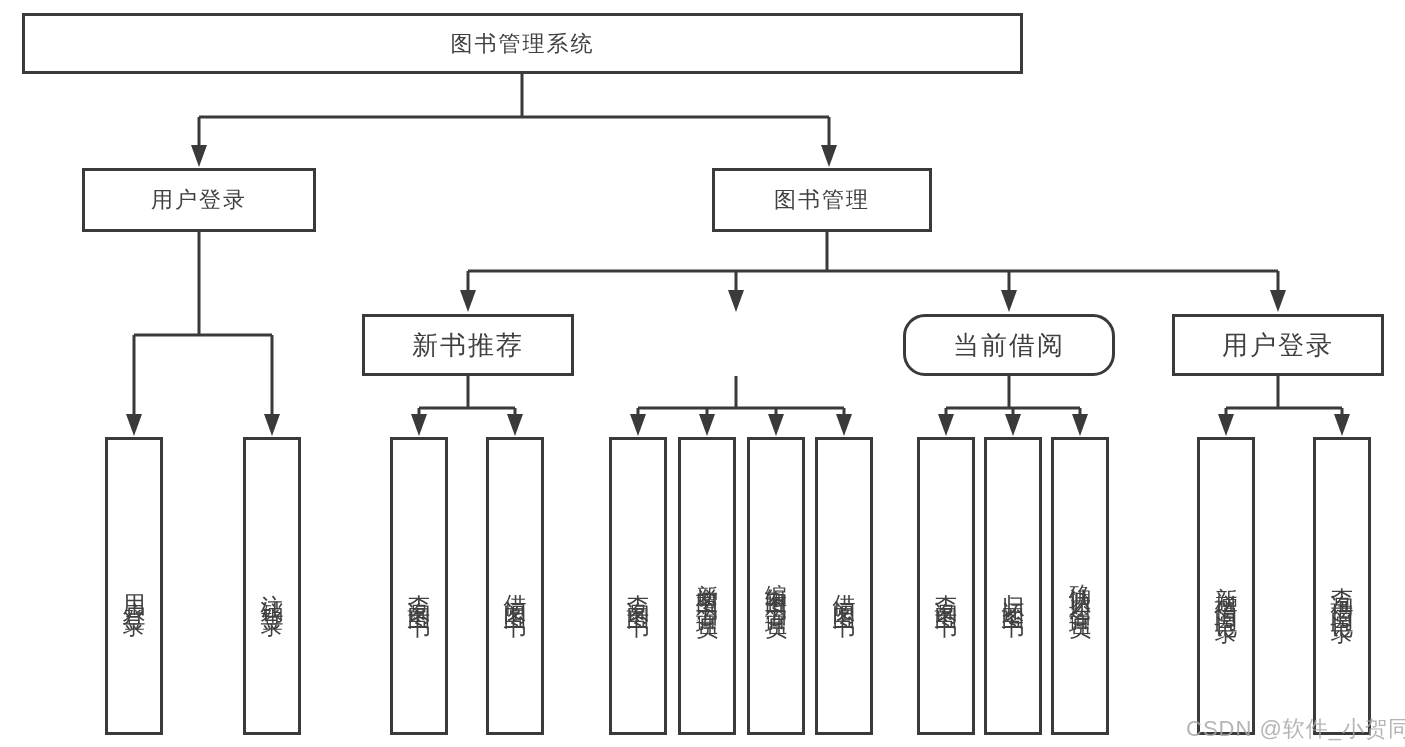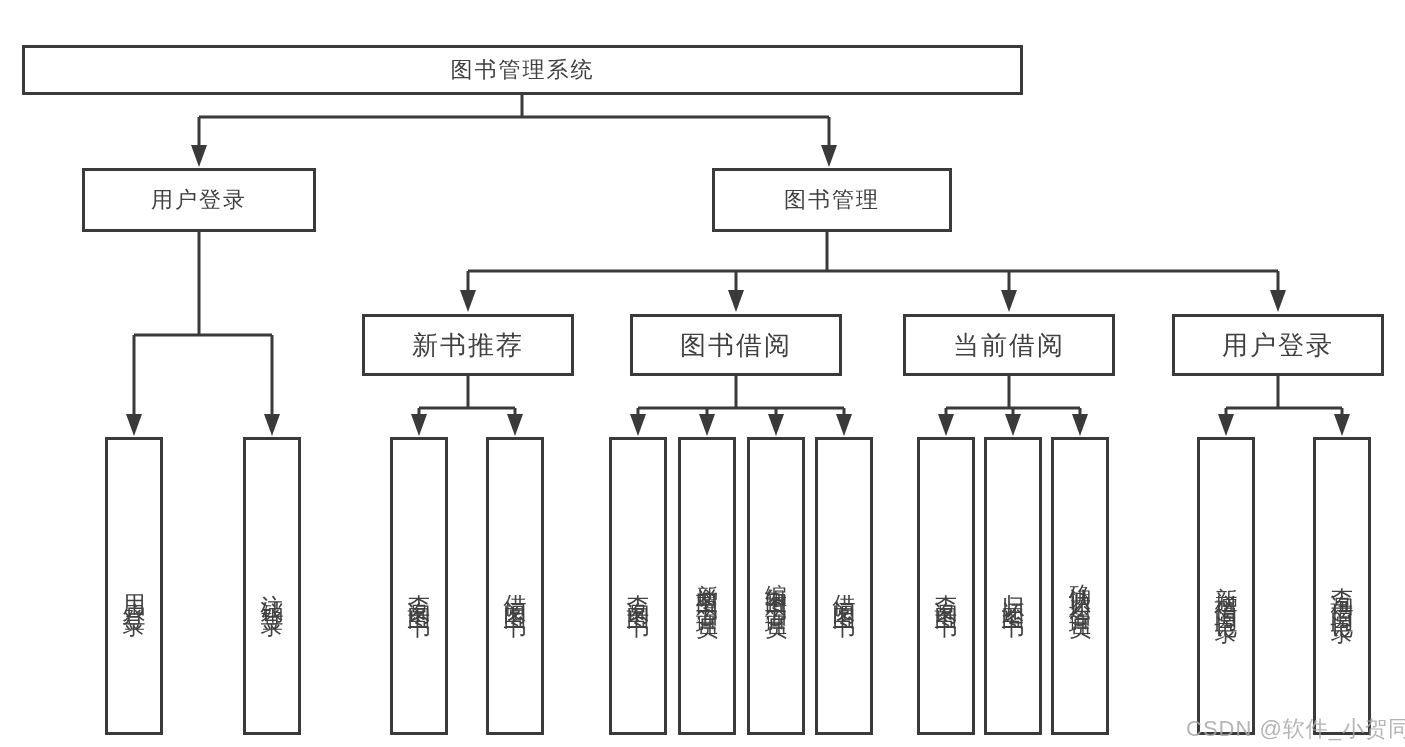--- a/index.html
+++ b/index.html
@@ -91,28 +91,27 @@
       <polygon points="768,414 784,414 776,436"></polygon>
       <polygon points="836,414 852,414 844,436"></polygon>
       <polygon points="938,414 954,414 946,436"></polygon>
       <polygon points="1005,414 1021,414 1013,436"></polygon>
       <polygon points="1072,414 1088,414 1080,436"></polygon>
       <polygon points="1218,414 1234,414 1226,436"></polygon>
       <polygon points="1334,414 1350,414 1342,436"></polygon>
     </g>
   </svg>
 
-  <div class="hbox" style="left:22px; top:13px; width:1001px; height:50px;margin-top:32px;">图书管理系统</div>
+  <div class="hbox" style="left:22px; top:13px; width:1001px; height:61px;">图书管理系统</div>
 
   <div class="hbox lvl2" style="left:82px; width:234px;">用户登录</div>
-  <div class="hbox lvl2" style="left:712px; width:240px;">图书管理</div>
+  <div class="hbox lvl2" style="left:712px; width:220px;">图书管理</div>
 
   <div class="hbox lvl3" style="left:362px; width:212px;">新书推荐</div>
-  <div class="hbox lvl3" style="left:630px; width:212px;">图书借阅</div>
-  <div class="hbox lvl3" style="left:903px; width:212px;">当前借阅</div>
+  <div class="hbox lvl3" style="left:903px; width:212px;border-radius:22px;">当前借阅</div>
   <div class="hbox lvl3" style="left:1172px; width:212px;">用户登录</div>
 
   <div class="vbox" style="left:105px;">
     <span class="vtext">用户登录</span>
   </div>
   <div class="vbox" style="left:243px;">
     <span class="vtext">注销登录</span>
   </div>
 
   <div class="vbox" style="left:390px;">

